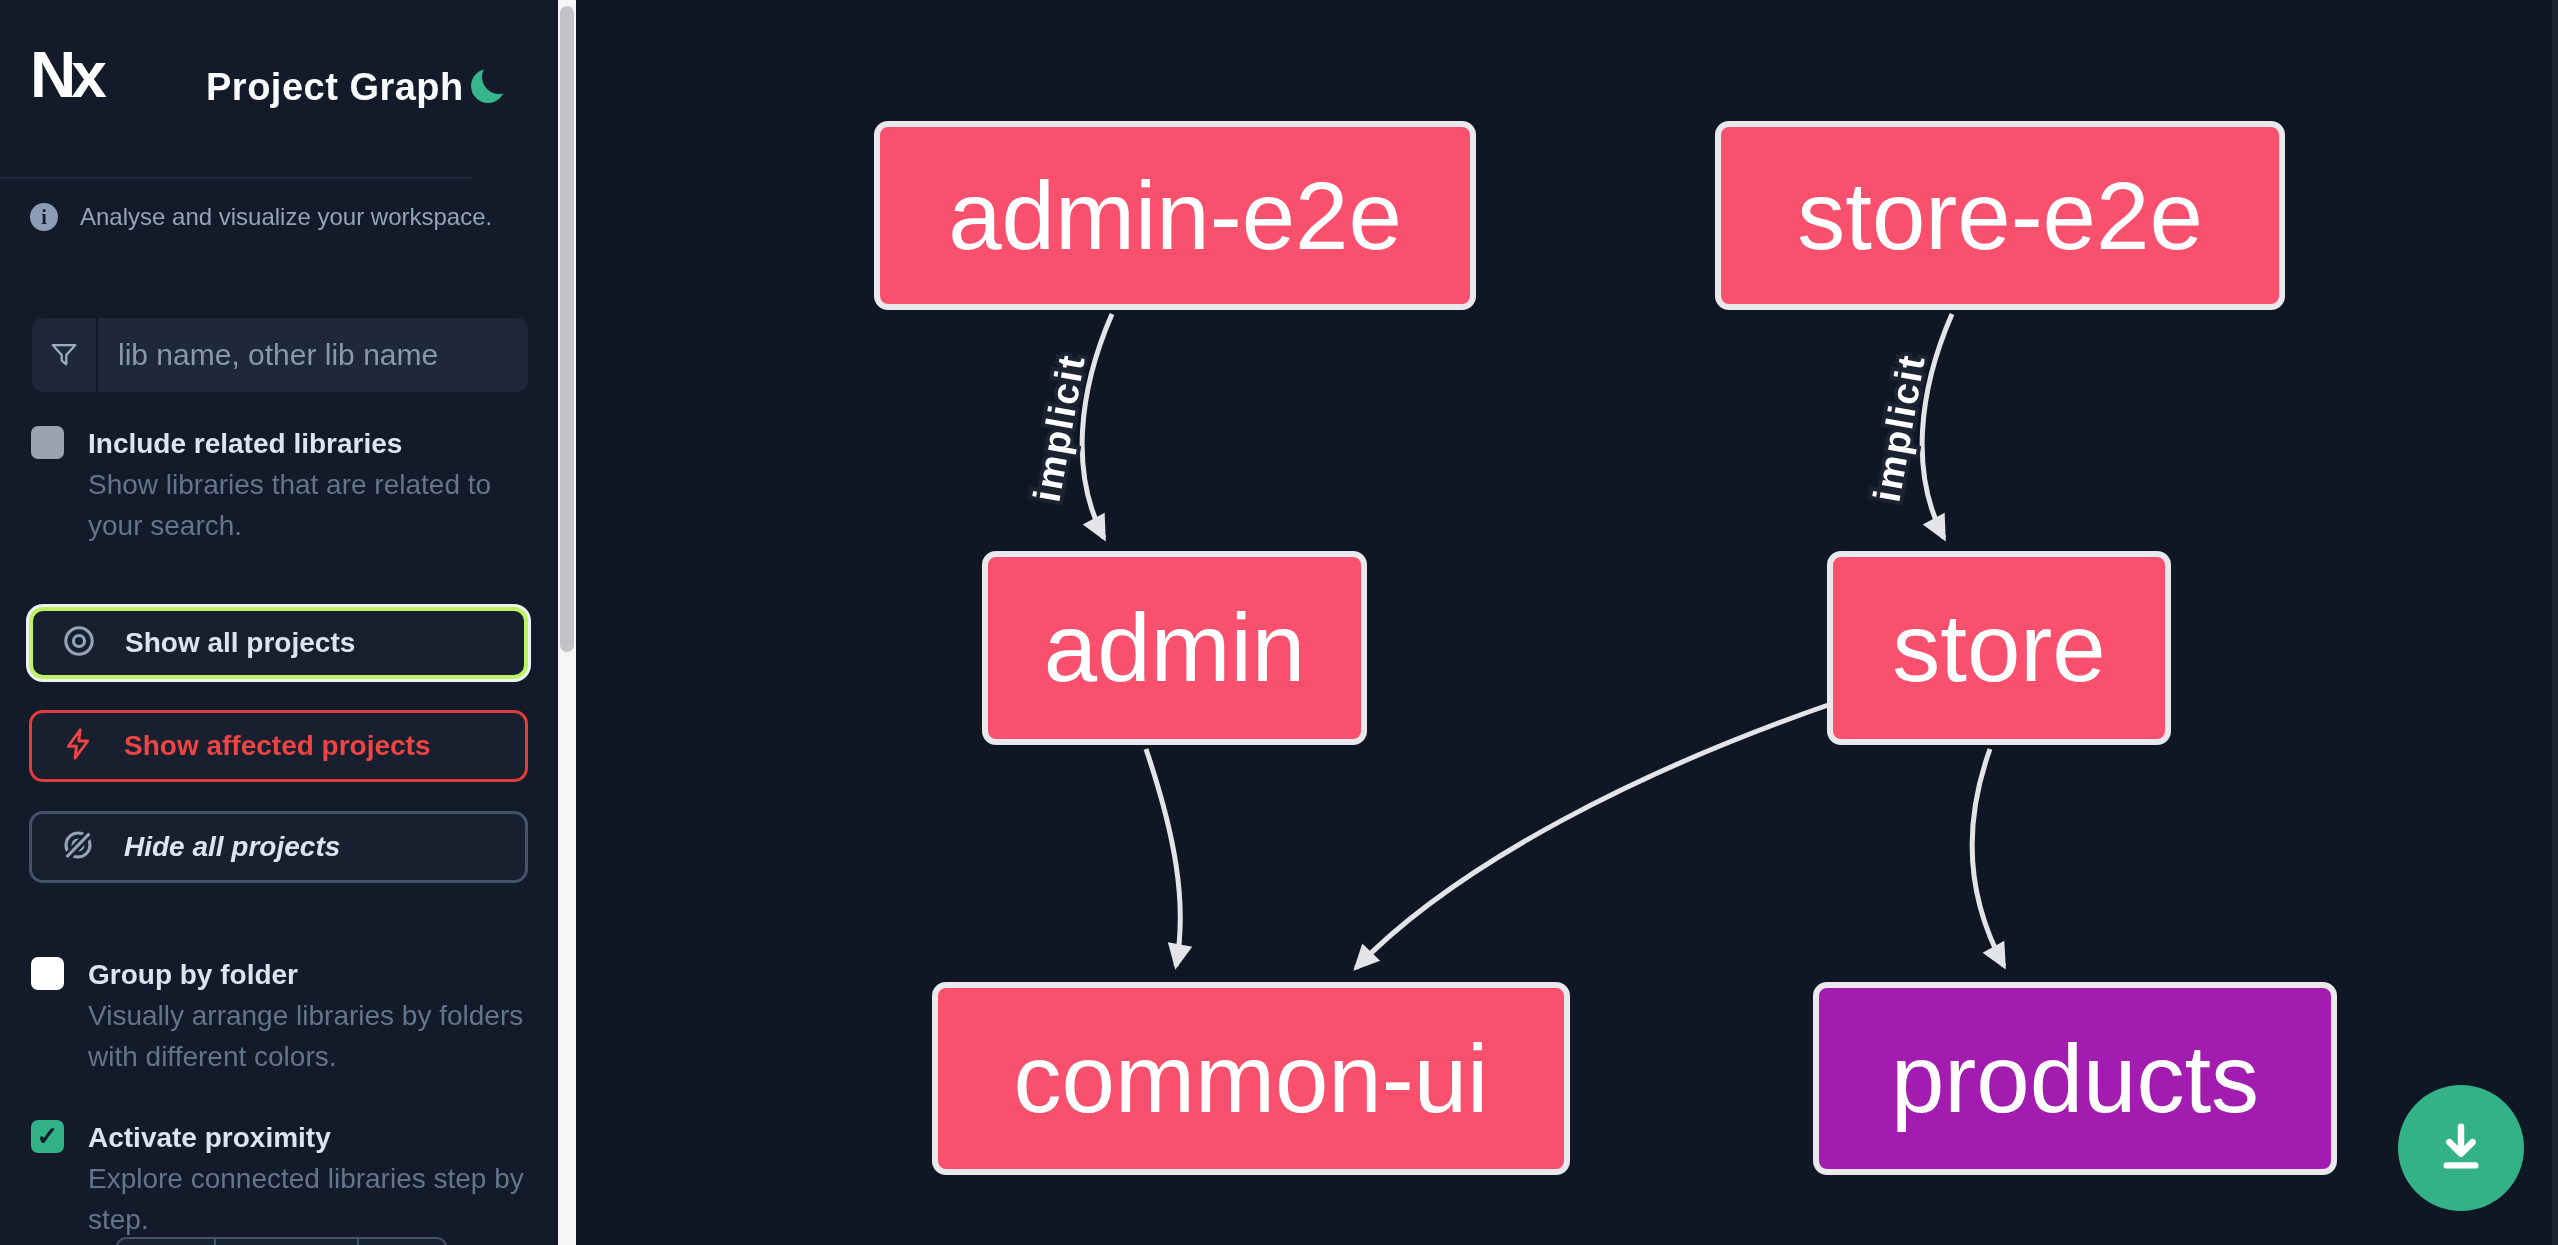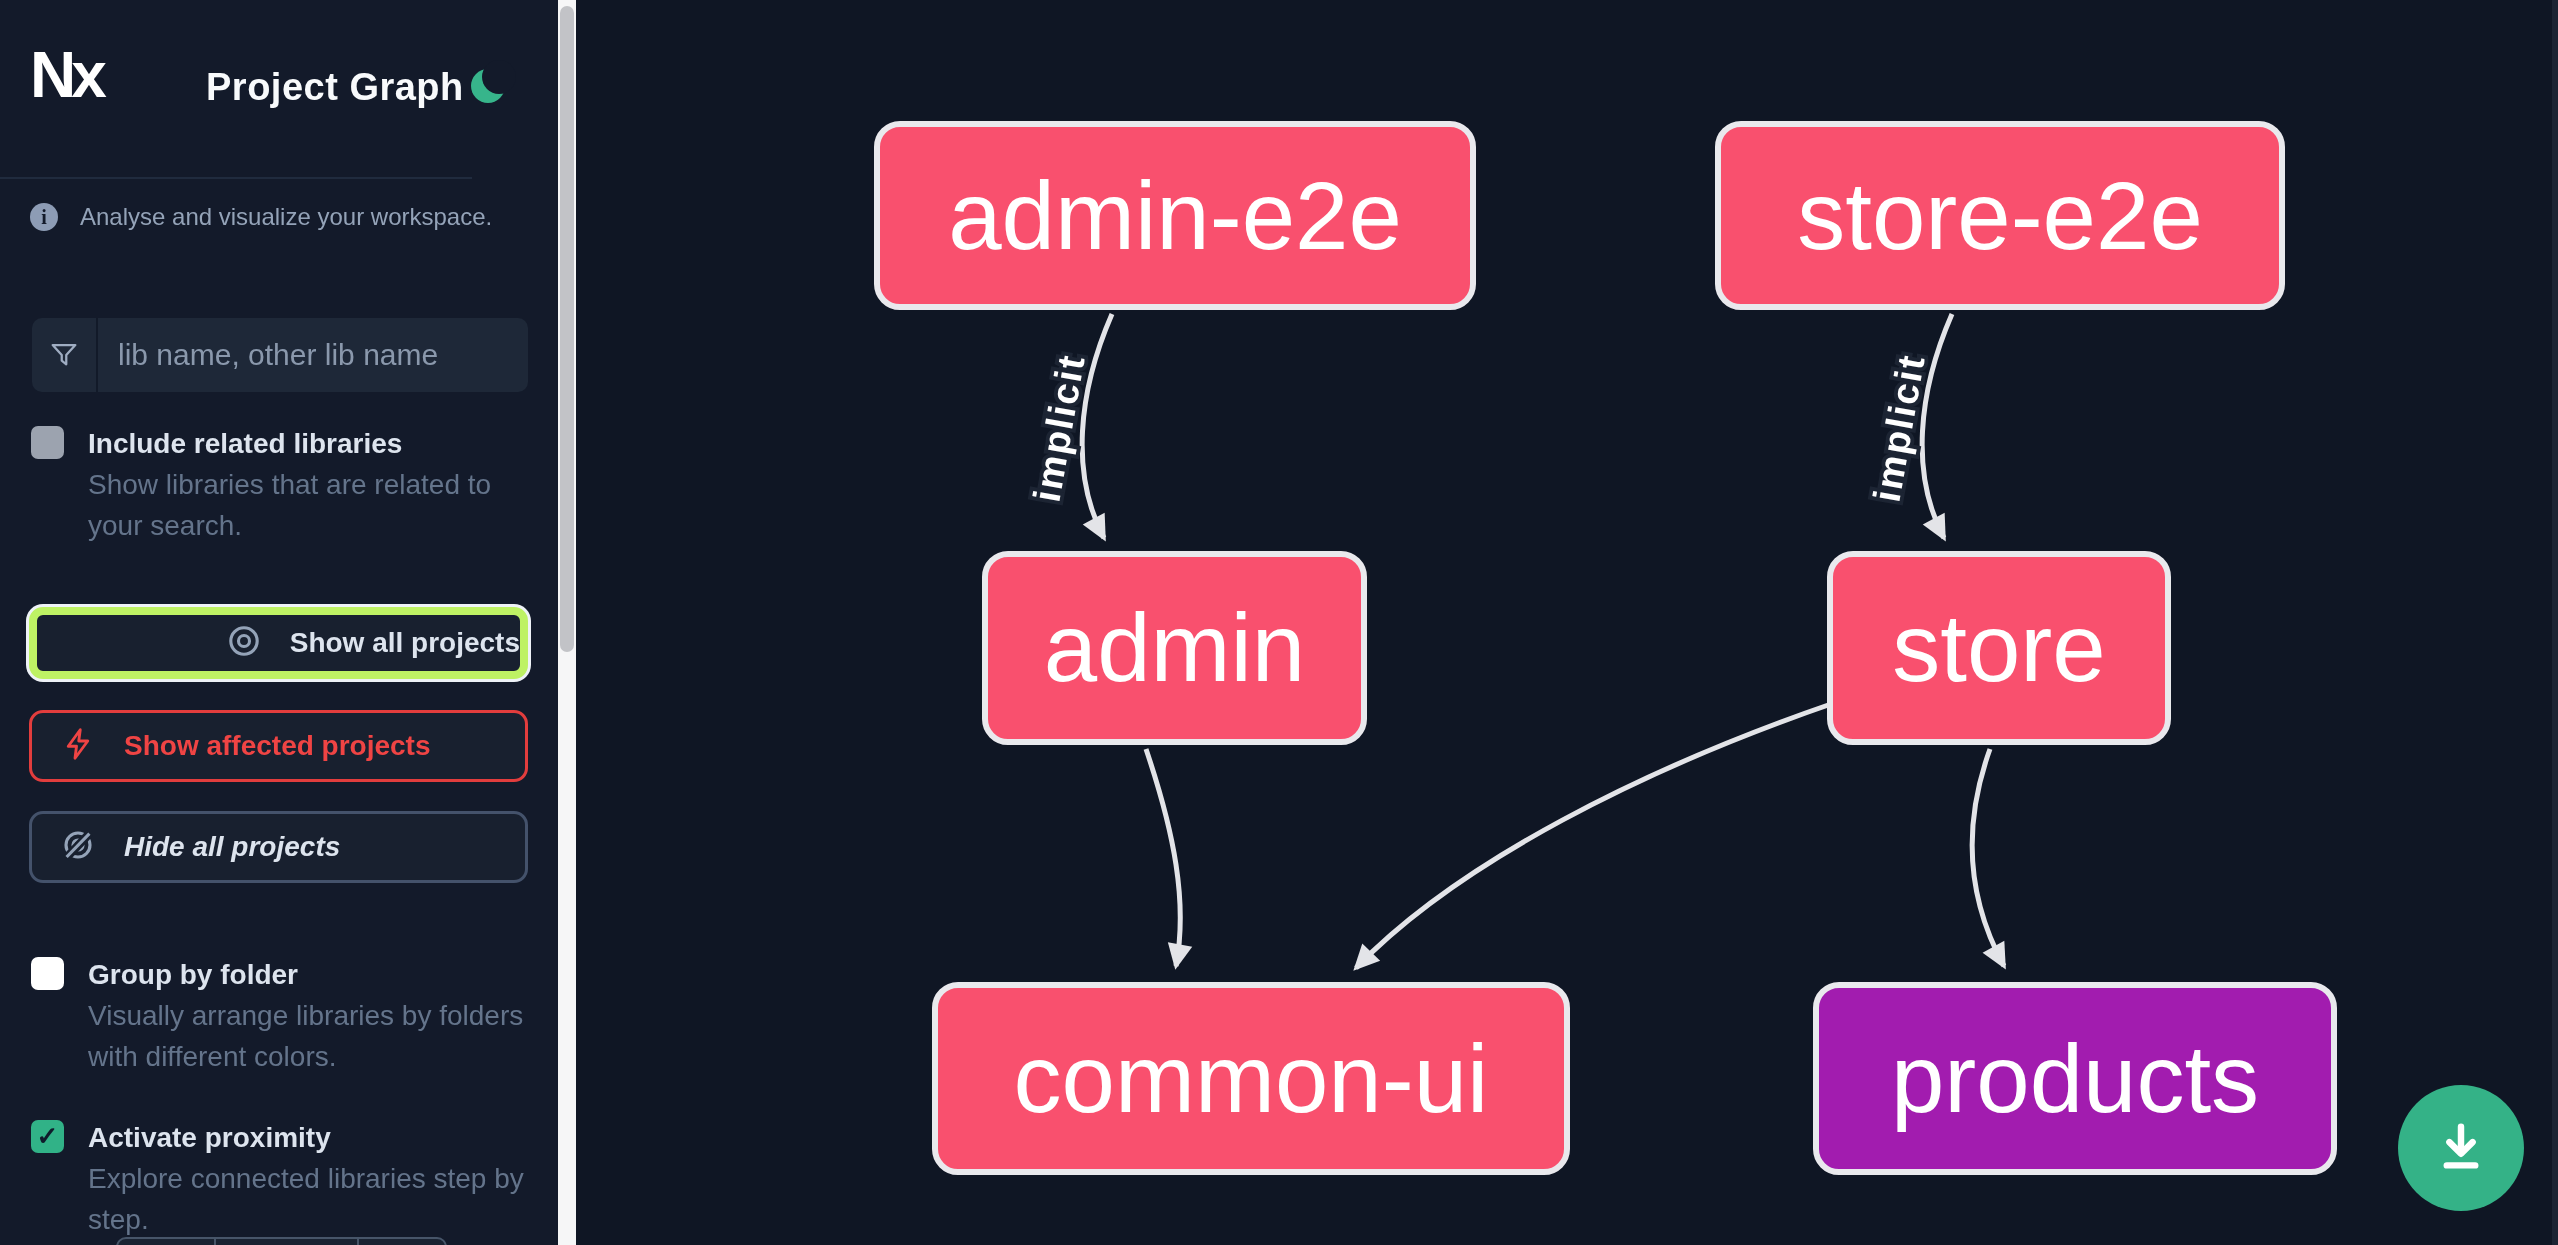--- a/index.html
+++ b/index.html
@@ -31,35 +31,35 @@
   .cbx{position:absolute;left:0;top:2px;width:33px;height:33px;border-radius:7px;background:#9ca3af;
        display:flex;align-items:center;justify-content:center;font-size:26px;font-weight:700;color:#10271f;}
   .cbx.white{background:#ffffff;}
   .cbx.checked{background:#31b287;color:#0f1b2b;}
   .optlabel{margin-left:57px;color:#dde4ee;font-size:28px;font-weight:700;line-height:40px;}
   .optdesc{margin-left:57px;color:#64748b;font-size:28px;line-height:41px;max-width:470px;}
   
   .sb-btn{position:absolute;left:29px;width:499px;height:72px;background:#18202f;border-radius:14px;
           display:flex;align-items:center;gap:28px;padding:0 0 0 28px;box-sizing:border-box;cursor:pointer;}
   .sb-btn .lbl{font-size:28px;font-weight:700;color:#dde4ee;}
-  .btn-showall{border:8px solid #bef264;box-shadow:0 0 0 3px #eef2f7;justify-content:flex-end;}
+  .btn-showall{border:4px solid #bef264;box-shadow:0 0 0 3px #eef2f7;}
   .btn-affected{border:3px solid #e23d3d;}
   .btn-affected .lbl{color:#ef4444;}
   .btn-hide{border:3px solid #44526b;font-style:italic;}
   
   .stepper{position:absolute;left:116px;top:1237px;width:331px;height:20px;background:#1a2332;
            border:2px solid #475569;border-radius:10px 10px 0 0;box-sizing:border-box;display:flex;}
   .stepper .seg{flex:none;height:100%;}
   .stepper .seg + .seg{border-left:2px solid #475569;}
   
   #edges-svg{position:absolute;left:0;top:0;width:2558px;height:1245px;pointer-events:none;}
   .edge{fill:none;stroke:#e3e4e8;stroke-width:5px;}
   .edge-label{fill:#ffffff;stroke:#1c2433;stroke-width:8px;paint-order:stroke;font-size:38px;font-weight:700;
               letter-spacing:2px;font-family:"Liberation Sans",sans-serif;}
-  .node{position:absolute;border:6px solid #e9e9ed;border-radius:26px;box-sizing:border-box;
+  .node{position:absolute;border:6px solid #e9e9ed;border-radius:14px;box-sizing:border-box;
         display:flex;align-items:center;justify-content:center;color:#ffffff;font-size:96px;cursor:pointer;}
   .node.affected{background:#f9506e;}
   .node.unaffected{background:#a21caf;}
   
   .fab{position:absolute;left:2398px;top:1085px;width:126px;height:126px;border-radius:50%;background:#34b287;
        display:flex;align-items:center;justify-content:center;cursor:pointer;}
 </style>
 </head>
 <body>
 

